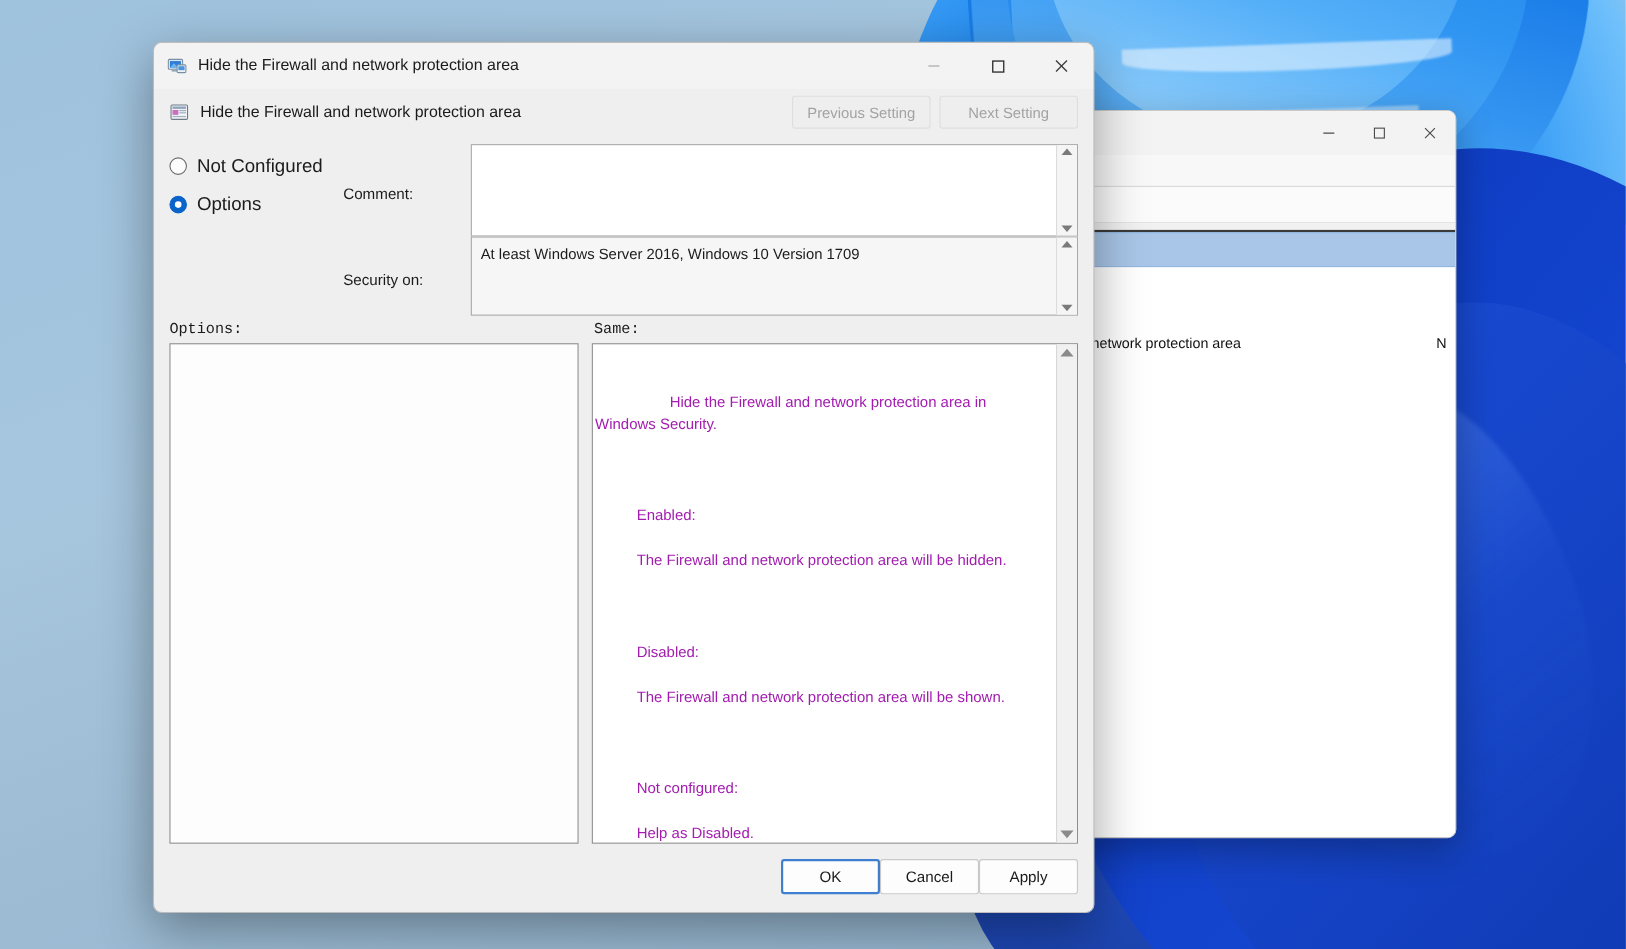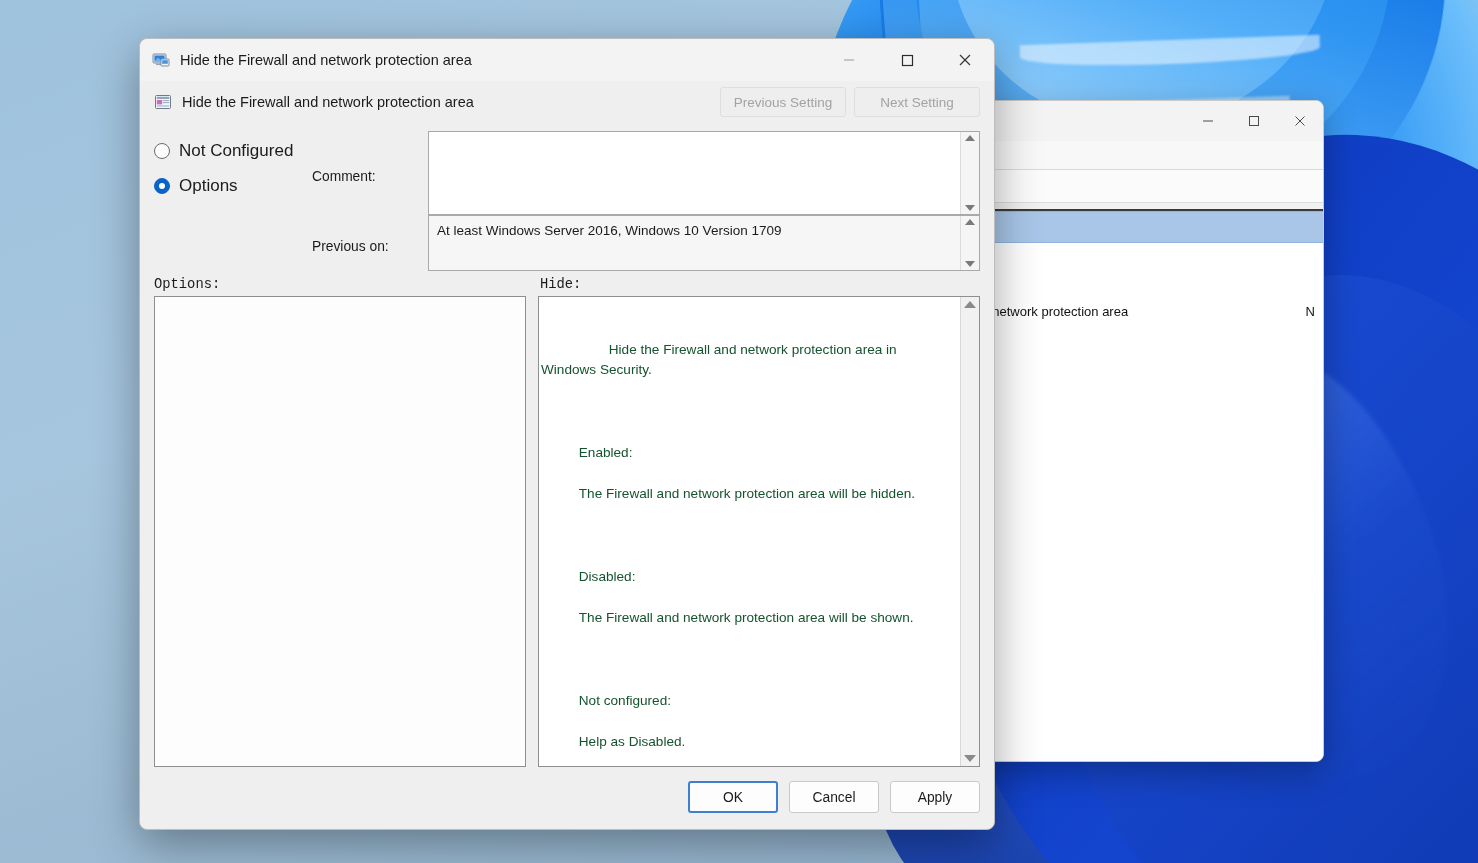--- a/index.html
+++ b/index.html
@@ -308,21 +308,21 @@
     text-align: left;
   }
   .textbox {
     position: relative;
     flex: 1 1 auto;
     background: #ffffff;
     border: 1px solid #a9a9a9;
     box-sizing: border-box;
   }
   .textbox.comment { height: 84px; }
-  .textbox.supported { height: 56px; background: #f6f6f6; }
+  .textbox.supported { height: 72px; background: #f6f6f6; }
   .textbox .content {
     padding: 6px 8px;
     font-size: 13.5px;
     color: #1b1b1b;
     line-height: 1.35;
     height: 100%;
     box-sizing: border-box;
     overflow: hidden;
   }
   .vscroll {
@@ -387,21 +387,21 @@
     background: #ffffff;
     border: 1px solid #8e8e8e;
     box-sizing: border-box;
     display: flex;
   }
   #help-text {
     flex: 1 1 auto;
     padding: 22px 16px 12px 2px;
     font-size: 13.6px;
     line-height: 1.52;
-    color: #14532d;
+    color: #a21caf;
     overflow: hidden;
     white-space: pre-wrap;
     text-indent: 0;
   }
   #help-text .indent { display: block; padding-left: 30px; }
   #help-scroll {
     width: 19px;
     background: #f1f1f1;
     border-left: 1px solid #d8d8d8;
     display: flex;
@@ -420,21 +420,20 @@
   #help-scroll .arrow.up { border-bottom: 7px solid #8a8a8a; }
   #help-scroll .arrow.down { border-top: 7px solid #8a8a8a; }
 
   
   #dlg-footer {
     display: flex;
     justify-content: flex-end;
     align-items: center;
     padding: 14px 14px 16px 14px;
     flex: 0 0 auto;
-    gap: 11px;
   }
   .footbtn {
     width: 90px;
     height: 32px;
     background: #fdfdfd;
     border: 1px solid #c9c9c9;
     border-radius: 3px;
     font-size: 13.8px;
     color: #1b1b1b;
     font-family: "Liberation Sans", sans-serif;
@@ -561,35 +560,35 @@
           <div class="textbox comment">
             <div class="content"></div>
             <div class="vscroll">
               <span class="arrow up"></span>
               <span class="arrow down"></span>
             </div>
           </div>
         </div>
 
         <div class="field-row">
-          <div class="field-label">Previous on:</div>
+          <div class="field-label">Security on:</div>
           <div class="textbox supported">
             <div class="content">At least Windows Server 2016, Windows 10 Version 1709</div>
             <div class="vscroll">
               <span class="arrow up"></span>
               <span class="arrow down"></span>
             </div>
           </div>
         </div>
       </div>
     </div>
 
     <div id="panel-labels">
       <div id="options-label">Options:</div>
-      <div id="help-label">Hide:</div>
+      <div id="help-label">Same:</div>
     </div>
 
     <div id="panes">
       <div id="options-pane"></div>
       <div id="splitter"></div>
       <div id="help-pane">
         <div id="help-text">
           <span class="indent" style="display:inline">Hide the Firewall and network protection area in Windows Security.</span>
           <br><br>
           <span>Enabled:</span><br>

